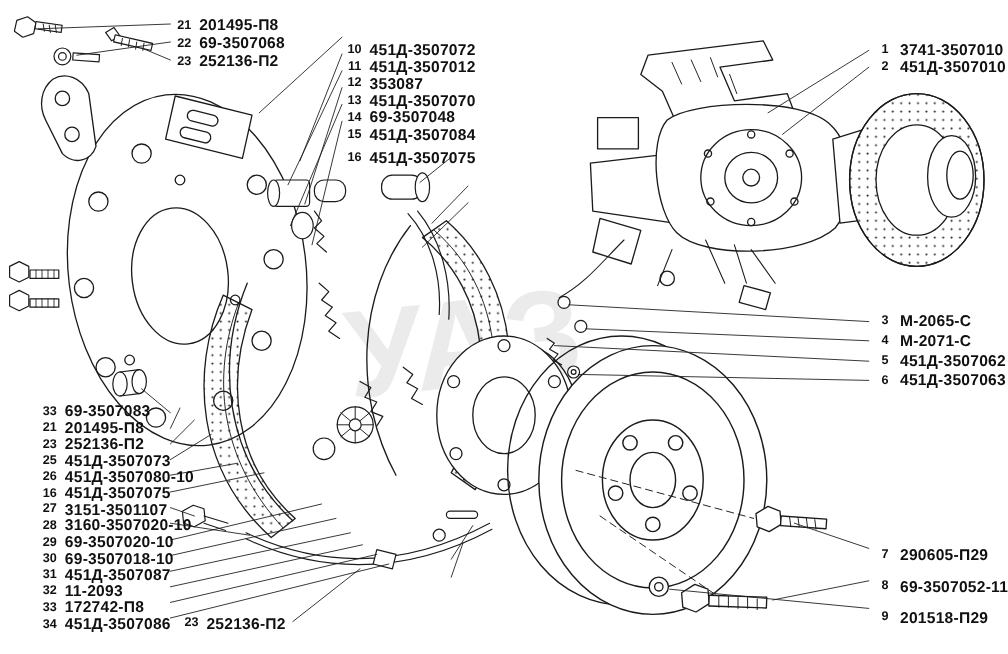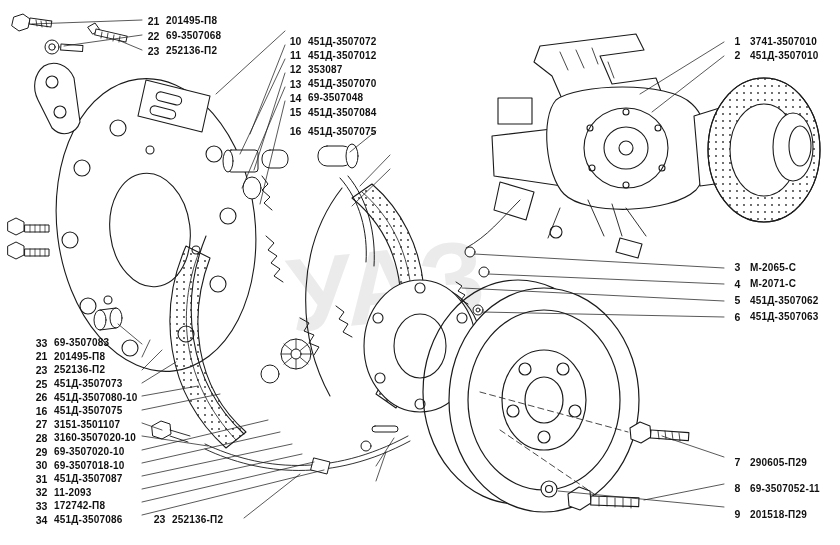--- a/index.html
+++ b/index.html
@@ -5,21 +5,21 @@
   * { margin:0; padding:0; box-sizing:border-box; }
   html,body { background:#9a9a9a; }
   .stage {
     position:relative; width:840px; height:545px; background:#ffffff;
     overflow:hidden; font-family:"Liberation Sans", sans-serif;
   }
   .art { position:absolute; left:0; top:0; }
   .callout-group { position:absolute; z-index:5; }
   .callout-row { display:flex; align-items:center; height:var(--lh,14px); white-space:nowrap; }
   .callout-num  { width:15px; text-align:center; font-weight:700; font-size:10.5px; color:#101010; }
-  .callout-part { margin-left:5px; font-weight:700; font-size:10px; color:#101010; letter-spacing:.2px; }
+  .callout-part { margin-left:5px; font-weight:700; font-size:13px; color:#101010; letter-spacing:.2px; }
 
   #g-top-left { left:146px; top:13px;  --lh:15px; }
   #g-cyl      { left:288px; top:34px;  --lh:14.2px; }
   #g-boot     { left:288px; top:124px; --lh:14px; }
   #g-lever    { left:392px; top:147px; --lh:14.5px; }
   #g-axle     { left:730px; top:34px;  --lh:14px; }
   #g-right    { left:730px; top:259px; --lh:16.5px; }
   #g-fast     { left:730px; top:449px; --lh:26px; }
   #g-left     { left:34px;  top:336px; --lh:13.6px; }
   #g-botmid   { left:280px; top:459px; --lh:15px; }

